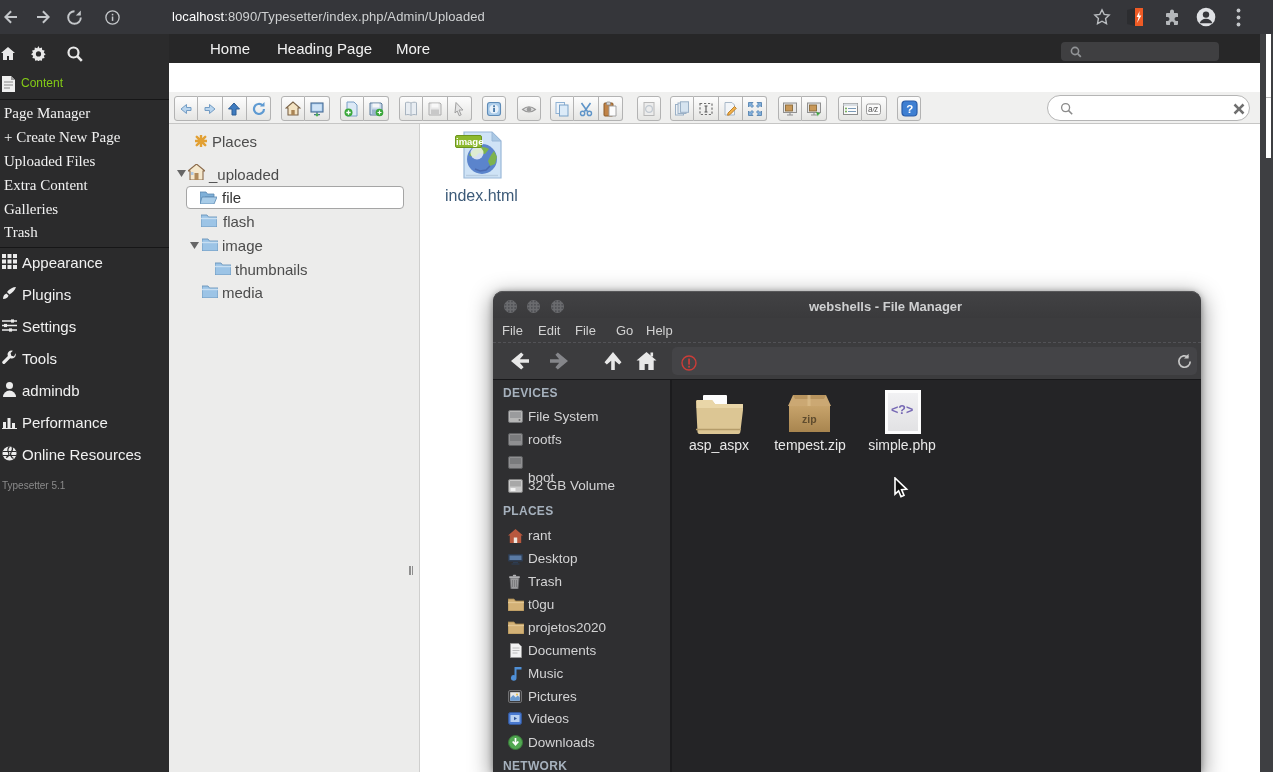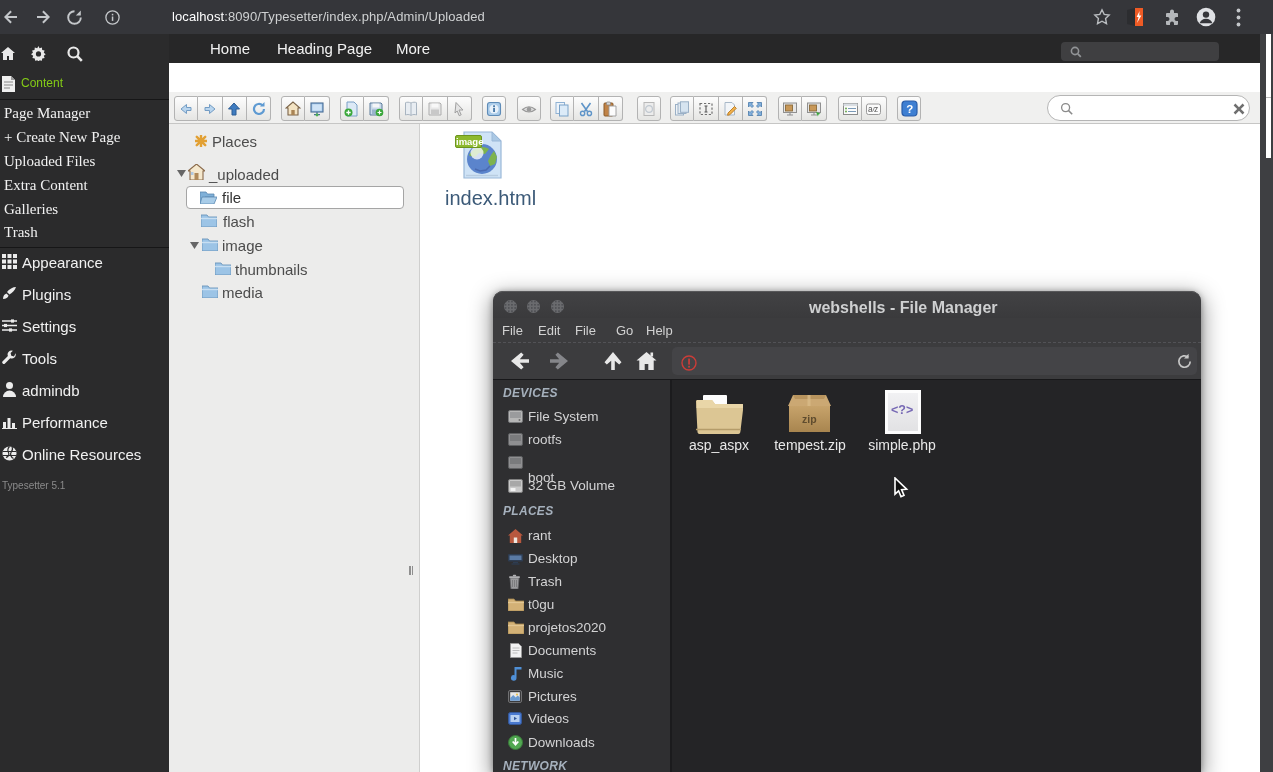--- a/index.html
+++ b/index.html
@@ -47,21 +47,21 @@
         background:linear-gradient(#424244,#3a3a3c); border-top:1px solid #58585a; }
   .wbtn { position:absolute; top:8px; width:13px; height:13px; border-radius:50%; background:#6a6b6e;
         background-image:radial-gradient(#505155 1px, transparent 1.1px); background-size:3.2px 3.2px; }
   #fmmenu { position:absolute; left:0; top:27px; width:708px; height:24px; background:#3c3c3e; }
   .mitem { position:absolute; top:5px; color:#d2d2d2; font-size:13px; }
   #fmtool { position:absolute; left:0; top:51px; width:708px; height:38px; background:#3c3c3e;
         border-top:1px dashed #525256; }
   #fmside { position:absolute; left:0; top:89px; width:177px; height:392px; background:#2f2f31; }
   #fmmain { position:absolute; left:179px; top:89px; width:529px; height:392px; background:#242426; }
   #fmsplit { position:absolute; left:177px; top:89px; width:2px; height:392px; background:#1b1b1d; }
-  .fshead { position:absolute; left:10px; color:#a6b1bd; font-size:12px; font-weight:bold; letter-spacing:.3px;font-style:italic; }
+  .fshead { position:absolute; left:10px; color:#a6b1bd; font-size:12px; font-weight:bold; letter-spacing:.3px; }
   .fsrow { position:absolute; left:35px; color:#d3d3d4; font-size:13.5px; white-space:nowrap; }
   .fsicon { position:absolute; left:15px; }
   .flabel { position:absolute; top:149px; color:#e8e8e8; font-size:14px; text-align:center; }
 </style>
 </head>
 <body>
 <div id="stage">
 
 <div class="a" id="bbar">
  <svg class="a" style="left:3px;top:9px" width="16" height="16" viewBox="0 0 16 16">
@@ -438,34 +438,34 @@
   <path d="M1 1h28l9 9v37H1z" fill="#cfe3f6" stroke="#9ab8d8" stroke-width="1.2"></path>
   <path d="M29 1l9 9h-9z" fill="#aac8e4" stroke="#9ab8d8" stroke-width="1"></path>
   <circle cx="19" cy="28" r="15" fill="#5b84cc"></circle>
   <path d="M6 24c3-5 8-8 13-8 3 0 5 .8 7 2l-4 5-6-1-4 4-5-1z" fill="#7db34e"></path>
   <path d="M31 20l3 6-2 7-5 2-2-5 3-6z" fill="#7db34e"></path>
   <path d="M12 38l5 2 6-1 4-4" stroke="#4a6ab0" stroke-width="1.5" fill="none"></path>
   <circle cx="14" cy="22" r="6.5" fill="#fff" opacity=".75"></circle>
   <path d="M3 44.5h32" stroke="#b8cce0" stroke-width="1.5"></path>
       </svg>
  <div class="a" style="left:34px;top:11px;width:27px;height:13px;background:#8db92e;border:1px solid #6d951e;border-radius:2px;color:#fff;font-size:9.5px;font-weight:bold;text-align:center;line-height:12px">image</div>
- <div class="a" style="left:24px;top:63px;color:#3c5a78;font-size:20px">index.html</div>
+ <div class="a" style="left:24px;top:63px;color:#3c5a78;font-size:16px">index.html</div>
 </div>
 
 <div class="a" id="rstrip">
  <div class="a" style="left:6px;top:0;width:5px;height:124px;background:#fff"></div>
  <div class="a" style="left:6px;top:63px;width:5px;height:1px;background:#bbb"></div>
 </div>
 
 <div class="a" id="fm">
  <div id="fmtitle">
   <div class="wbtn" style="left:11px"></div>
   <div class="wbtn" style="left:34px"></div>
   <div class="wbtn" style="left:58px"></div>
-  <div class="a" style="left:316px;top:7px;color:#cfd0d1;font-size:16px;font-weight:bold">webshells - File Manager</div>
+  <div class="a" style="left:316px;top:7px;color:#cfd0d1;font-size:13px;font-weight:bold">webshells - File Manager</div>
  </div>
  <div id="fmmenu">
   <div class="mitem" style="left:9px">File</div>
   <div class="mitem" style="left:45px">Edit</div>
   <div class="mitem" style="left:82px">File</div>
   <div class="mitem" style="left:123px">Go</div>
   <div class="mitem" style="left:153px">Help</div>
  </div>
  <div id="fmtool">
   <svg class="a" style="left:17px;top:9px" width="20" height="18" viewBox="0 0 20 18">

